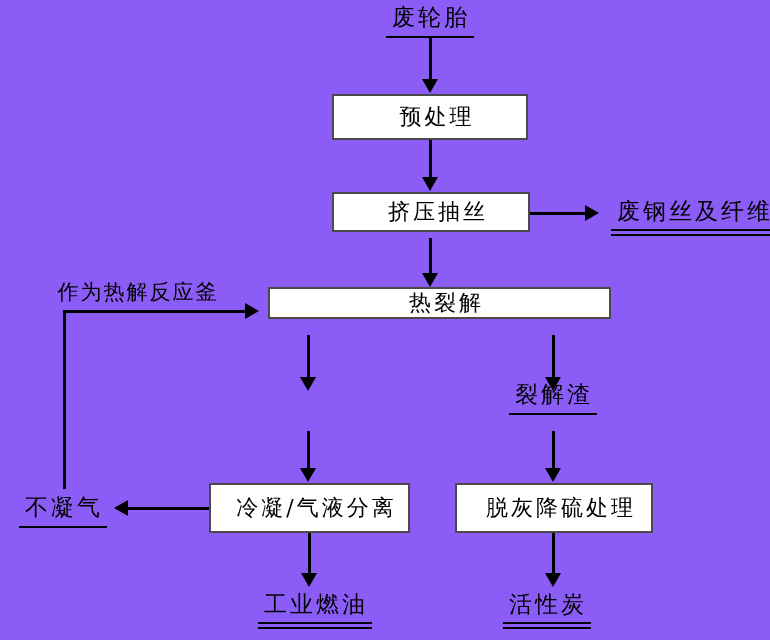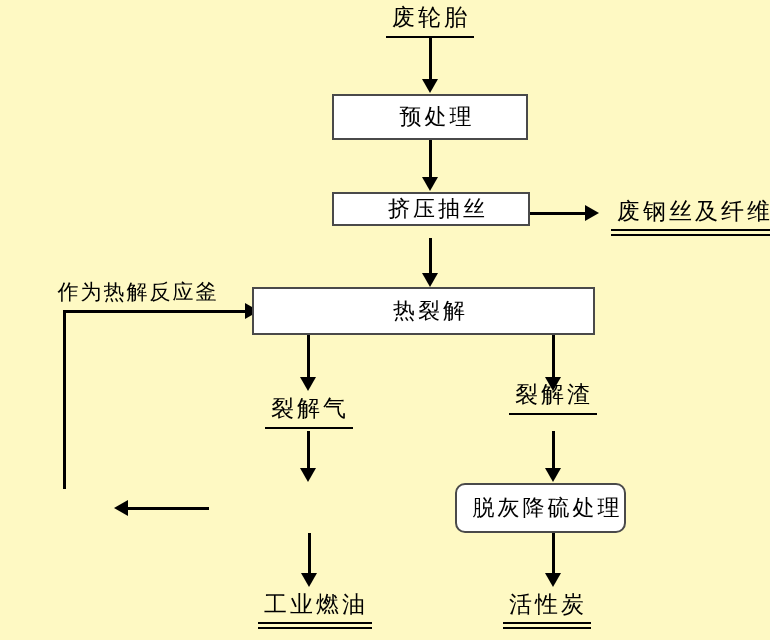--- a/index.html
+++ b/index.html
@@ -4,21 +4,21 @@
 <style>
   html, body {
     margin: 0;
     padding: 0;
     background: #ffffff;
   }
   .canvas {
     position: relative;
     width: 770px;
     height: 640px;
-    background: #fef9c3;
+    background: #8b5cf6;
     font-family: "DejaVu Serif", "Liberation Serif", serif;
     color: #000000;
     overflow: hidden;
   }
   
   .box {
     position: absolute;
     box-sizing: border-box;
     border: 2px solid #4a4a4a;
     background: #ffffff;
@@ -87,21 +87,21 @@
     <div class="ah-down" style="left:422px; top:79px;"></div>
   </div>
 
   <div class="box" style="left:332px; top:94px; width:196px; height:46px;">预处理</div>
 
   <div class="connector">
     <div class="vline" style="left:428.5px; top:140px; height:38px;"></div>
     <div class="ah-down" style="left:422px; top:177px;"></div>
   </div>
 
-  <div class="box" style="left:332px; top:192px; width:198px; height:34px;">挤压抽丝</div>
+  <div class="box" style="left:332px; top:192px; width:198px; height:40px;">挤压抽丝</div>
 
   <div class="connector">
     <div class="hline" style="left:530px; top:211.5px; width:56px;"></div>
     <div class="ah-right" style="left:585px; top:205px;"></div>
   </div>
 
   <div class="label dul" style="left:694px; top:196px;">废钢丝及纤维</div>
 
   <div class="connector">
     <div class="vline" style="left:428.5px; top:238px; height:36px;"></div>
@@ -111,54 +111,55 @@
   <div class="note" style="left:138px; top:280px;">
     <span>作为热解反应釜</span>
   </div>
 
   <div class="connector">
     <div class="hline" style="left:62.5px; top:309.5px; width:184px;"></div>
     <div class="ah-right" style="left:245px; top:303px;"></div>
     <div class="vline" style="left:62.5px; top:309.5px; height:179px;"></div>
   </div>
 
-  <div class="box" style="left:252px; top:287px; width:343px; height:48px;">热裂解</div>
+  <div class="box" style="left:268px; top:287px; width:343px; height:32px;">热裂解</div>
 
   <div class="connector">
     <div class="vline" style="left:306.5px; top:335px; height:43px;"></div>
     <div class="ah-down" style="left:300px; top:377px;"></div>
   </div>
 
   <div class="connector">
     <div class="vline" style="left:551.5px; top:335px; height:43px;"></div>
     <div class="ah-down" style="left:545px; top:377px;"></div>
   </div>
 
-  <div class="label ul" style="left:309px; top:393px;">裂解气</div>
 
   <div class="label ul" style="left:553px; top:379px;">裂解渣</div>
 
   <div class="connector">
     <div class="vline" style="left:306.5px; top:431px; height:38px;"></div>
     <div class="ah-down" style="left:300px; top:468px;"></div>
   </div>
 
   <div class="connector">
     <div class="vline" style="left:551.5px; top:431px; height:38px;"></div>
     <div class="ah-down" style="left:545px; top:468px;"></div>
   </div>
 
+  <div class="box" style="left:209px; top:483px; width:201px; height:50px;">冷凝/气液分离</div>
 
-  <div class="box" style="left:455px; top:483px; width:171px; height:50px;border-radius:10px;">脱灰降硫处理</div>
+  <div class="box" style="left:455px; top:483px; width:198px; height:50px;">脱灰降硫处理</div>
 
   <div class="connector">
     <div class="hline" style="left:127px; top:506.5px; width:82px;"></div>
     <div class="ah-left" style="left:114px; top:500px;"></div>
   </div>
 
+  <div class="label ul" style="left:63px; top:492px;">不凝气</div>
 
   <div class="connector">
     <div class="vline" style="left:307.5px; top:533px; height:41px;"></div>
     <div class="ah-down" style="left:301px; top:573px;"></div>
   </div>
 
   <div class="connector">
     <div class="vline" style="left:551.5px; top:533px; height:41px;"></div>
     <div class="ah-down" style="left:545px; top:573px;"></div>
   </div>

